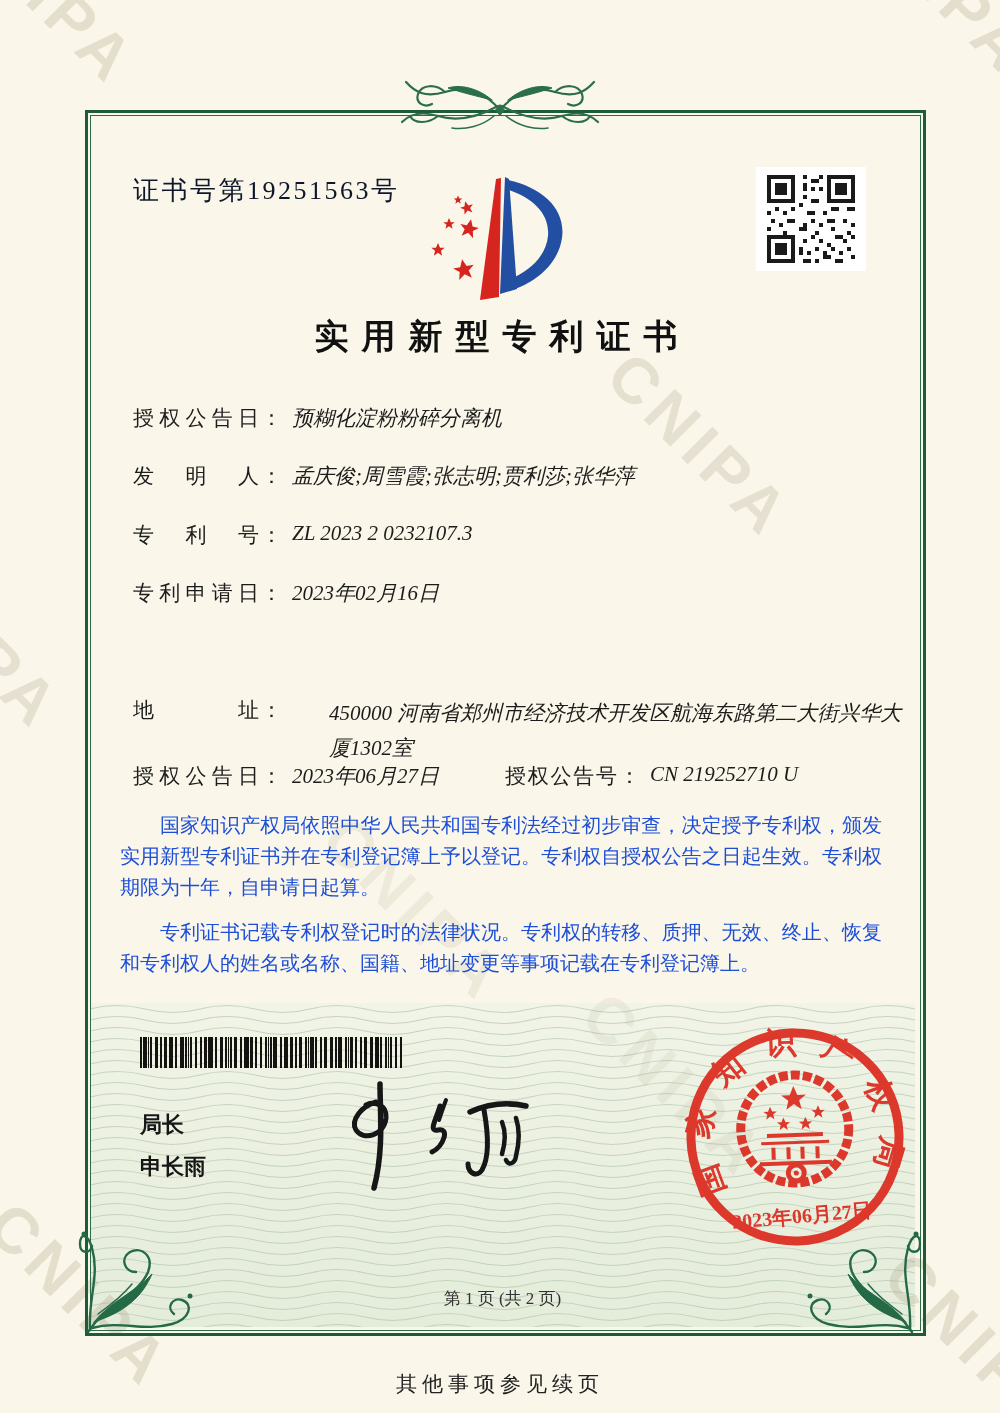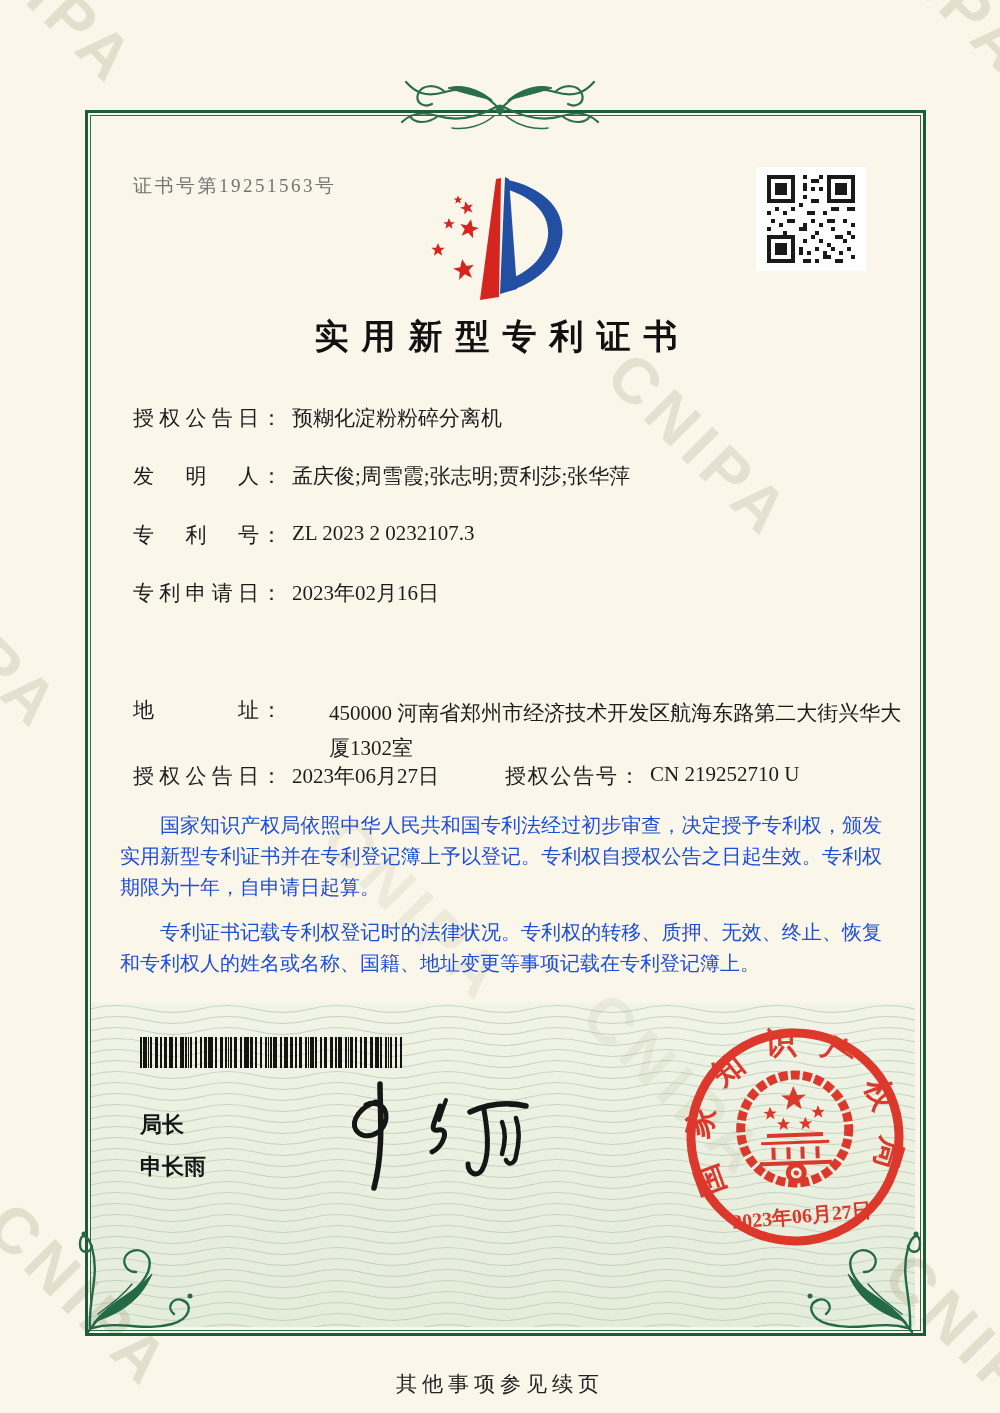--- a/index.html
+++ b/index.html
@@ -7,27 +7,27 @@
         font-family:"Liberation Serif","DejaVu Serif",serif;color:#1c1c1c;}
   .wm{position:absolute;font-family:"Liberation Sans","DejaVu Sans",sans-serif;
       font-weight:bold;font-size:64px;letter-spacing:7px;color:#a79c7e;
       transform:rotate(45deg);z-index:2;pointer-events:none;white-space:nowrap;}
   .waveband{position:absolute;left:90px;top:1003px;width:825px;height:324px;z-index:1;}
   .frame{position:absolute;left:85px;top:110px;width:835px;height:1220px;
          border:3px solid #1d5b39;z-index:3;}
   .frame-inner{position:absolute;left:2px;top:2px;right:2px;bottom:2px;border:1px solid #2a6b4a;}
   .orn{position:absolute;z-index:4;pointer-events:none;}
   .content{position:absolute;inset:0;z-index:5;}
-  .certno{position:absolute;left:133px;top:173px;font-size:19px;letter-spacing:2.5px;color:#737373;}
+  .certno{position:absolute;left:133px;top:173px;font-size:26px;letter-spacing:2.5px;color:#0f172a;}
   .title{position:absolute;left:85px;top:314px;width:835px;text-align:center;
          font-size:34px;font-weight:bold;letter-spacing:13px;color:#111;}
   .frow{position:absolute;left:133px;font-size:21px;white-space:nowrap;}
   .flabel{display:inline-block;width:126px;text-align:justify;text-align-last:justify;vertical-align:top;}
   .fcolon{display:inline-block;vertical-align:top;margin-left:2px;}
-  .fvalue{display:inline-block;margin-left:10px;vertical-align:top;}
+  .fvalue{display:inline-block;margin-left:10px;vertical-align:top;font-style:italic;}
   .fvalue.wrapv{white-space:normal;width:578px;line-height:35px;margin-left:47px;}
   .pair2{position:absolute;left:372px;top:0;}
   .paras{position:absolute;left:120px;top:810px;width:762px;font-size:20px;line-height:31px;
          text-align:justify;color:#1d4ed8;}
   .paras p{margin:0 0 14px 0;text-indent:2em;}
   .barcode{position:absolute;left:140px;top:1037px;width:262px;height:31px;z-index:5;
      background:
        repeating-linear-gradient(90deg,#15130f 0 2px,rgba(0,0,0,0) 2px 5px),
        repeating-linear-gradient(90deg,#15130f 0 1px,rgba(0,0,0,0) 1px 8px),
        repeating-linear-gradient(90deg,rgba(0,0,0,0) 0 3px,#15130f 3px 5px,rgba(0,0,0,0) 5px 13px);}
@@ -243,15 +243,16 @@
           <rect x="-9" y="18" width="4" height="12"></rect>
         <rect x="5" y="18" width="4" height="12"></rect>
           <rect x="20" y="18" width="4" height="12"></rect>
         <rect x="-36" y="32" width="72" height="4"></rect>
         <circle cx="0" cy="44" r="8" fill="none" stroke="#dc2a1e" stroke-width="5"></circle>
         <circle cx="0" cy="44" r="2.6"></circle>
       </g>
       <text x="0" y="86" text-anchor="middle" font-size="20" font-weight="bold" fill="#dc2a1e" transform="rotate(-3)" font-family="'Liberation Serif','DejaVu Serif',serif">2023年06月27日</text>
     </svg>
 
+    <div class="pageinfo">第 1 页 (共 2 页)</div>
     <div class="contnote">其他事项参见续页</div>
   </div>
 </div>
 
 </body></html>

